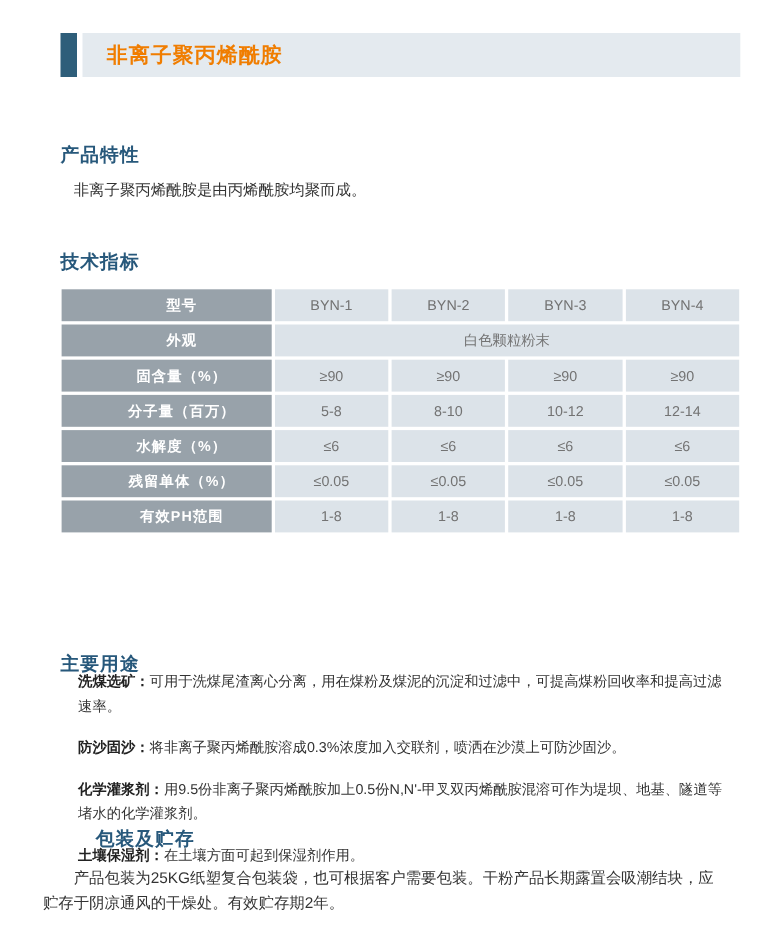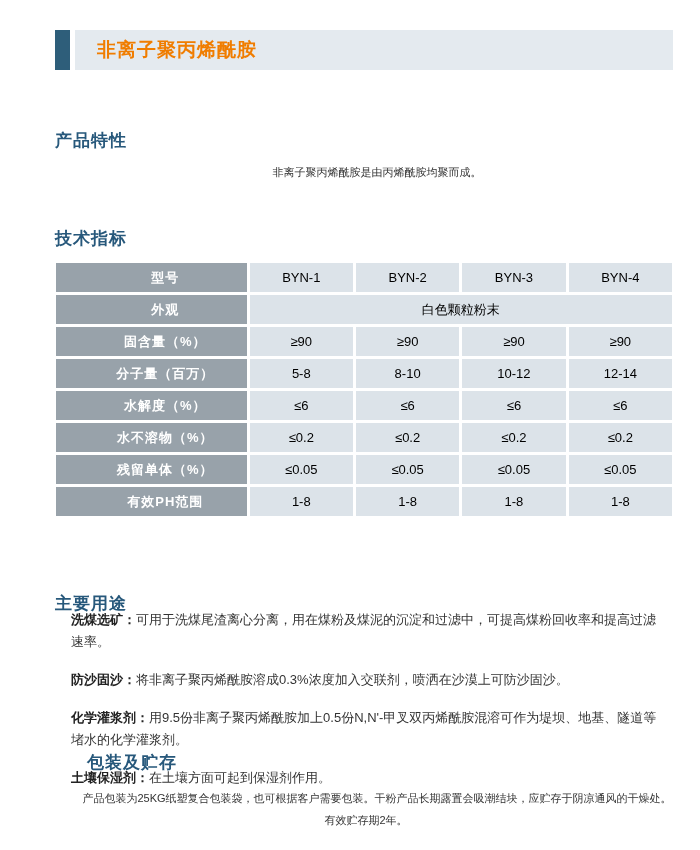--- a/index.html
+++ b/index.html
@@ -34,41 +34,41 @@
   .sec-heading {
     position: absolute; left: 55px;
     color: #27587B; font-weight: bold; font-size: 17px; letter-spacing: 1px;
   }
   #h-features { top: 129px; }
   #h-specs   { top: 227px; }
   #h-uses    { top: 560px; margin-top: 32px; }
   #h-pack    { top: 751px; margin-left: 32px; }
 
   .body-text {
-    position: absolute; left: 56px; width: 620px;
-    font-size: 11px; line-height: 22px; color: #333333; text-align: center;
+    position: absolute; left: 39px; width: 620px;
+    font-size: 14px; line-height: 22px; color: #333333;
   }
   #features-body { top: 161px; text-indent: 2em; }
   #pack-body     { top: 787px; text-indent: 2em; }
 
   
   .spec-table-wrap { position: absolute; top: 260px; left: 53px; width: 622px; }
   table.spec {
     border-collapse: separate; border-spacing: 3px; width: 622px;
     table-layout: fixed;
   }
   table.spec td {
     height: 29px; text-align: center; vertical-align: middle;
     font-size: 13px;
   }
   td.lbl {
     background: #98A2AA; color: #ffffff; font-weight: bold;
     width: 190px; letter-spacing: 1px; padding-left: 28px;
   }
-  td.val { background: #DCE3E9; color: #000000; }
+  td.val { background: #DCE3E9; color: #737373; }
   col.c-label { width: 190px; }
   col.c-val { width: 103px; }
 
   
   .uses-list {
     position: absolute; top: 593px; left: 55px; width: 622px;
     font-size: 13px; line-height: 22px;
   }
   .uses-list p { margin: 16px; }
   .uses-list b { font-weight: bold; color: #222; }
@@ -125,27 +125,20 @@
           <td class="val">12-14</td>
         </tr>
         <tr>
           <td class="lbl">水解度（%）</td>
           <td class="val">≤6</td>
           <td class="val">≤6</td>
           <td class="val">≤6</td>
           <td class="val">≤6</td>
         </tr>
         <tr>
-          <td class="lbl">水不溶物（%）</td>
-          <td class="val">≤0.2</td>
-          <td class="val">≤0.2</td>
-          <td class="val">≤0.2</td>
-          <td class="val">≤0.2</td>
-        </tr>
-        <tr>
           <td class="lbl">残留单体（%）</td>
           <td class="val">≤0.05</td>
           <td class="val">≤0.05</td>
           <td class="val">≤0.05</td>
           <td class="val">≤0.05</td>
         </tr>
         <tr>
           <td class="lbl">有效PH范围</td>
           <td class="val">1-8</td>
           <td class="val">1-8</td>

